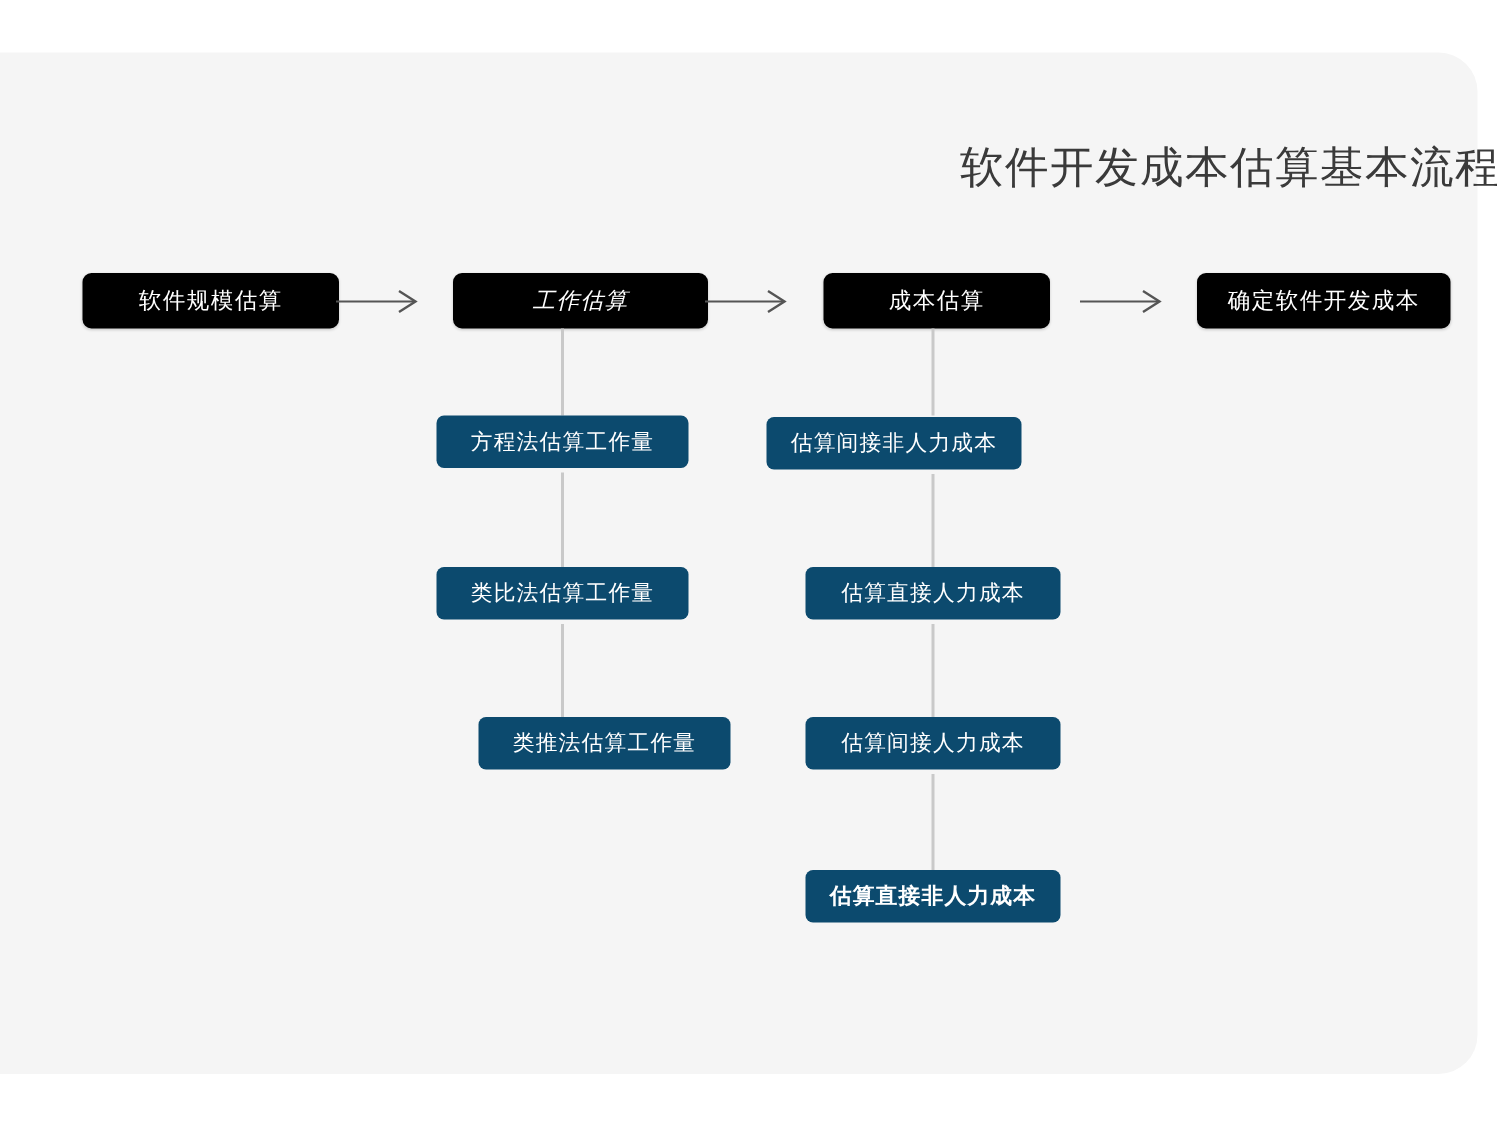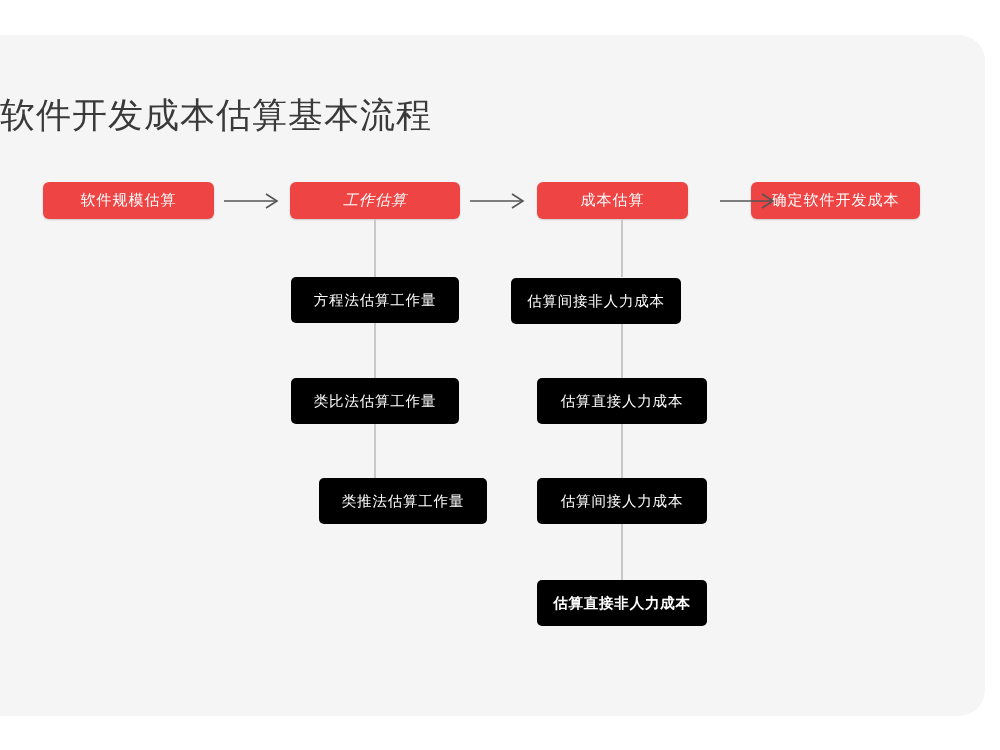--- a/index.html
+++ b/index.html
@@ -25,60 +25,61 @@
     background: #f5f5f5;
     border-radius: 26px;
   }
 
   
   #chart-title {
     position: absolute;
     left: 0;
     top: 92px;
     width: 1000px;
-    text-align: left;
-    font-size: 35px;
+    text-align: right;
+    font-size: 29px;
     color: #3a3a3a;
     letter-spacing: 1px;
     font-weight: 400;
     white-space: nowrap;
   }
 
   
   .node {
     position: absolute;
     display: flex;
     align-items: center;
     justify-content: center;
     box-sizing: border-box;
     color: #ffffff;
     white-space: nowrap;
   }
   .node-primary {
-    background: #ef4444;
+    background: #000000;
     border-radius: 6px;
     height: 37px;
     font-size: 15px;
     letter-spacing: 1px;
     box-shadow: 0 1px 2px rgba(0,0,0,0.18);
+    margin-left: 12px;
   }
   .node-sub {
-    background: #000000;
+    background: #0c4a6e;
     border-radius: 5px;
-    height: 46px;
+    height: 35px;
     font-size: 14.5px;
     letter-spacing: 0.8px;
     color: #ffffff;
   }
 
   
   #node-scale      { left: 43px;  top: 182px; width: 171px; }
   #node-effort     { left: 290px; top: 182px; width: 170px; font-style: italic; }
   #node-cost       { left: 537px; top: 182px; width: 151px; }
-  #node-final      { left: 751px; top: 182px; width: 169px; }
+  #node-final      { left: 786px; top: 182px; width: 169px; }
 
   
   .arrow {
     position: absolute;
     top: 191px;
     width: 58px;
     height: 20px;
   }
   #arrow-1 { left: 224px; }
   #arrow-2 { left: 470px; }

